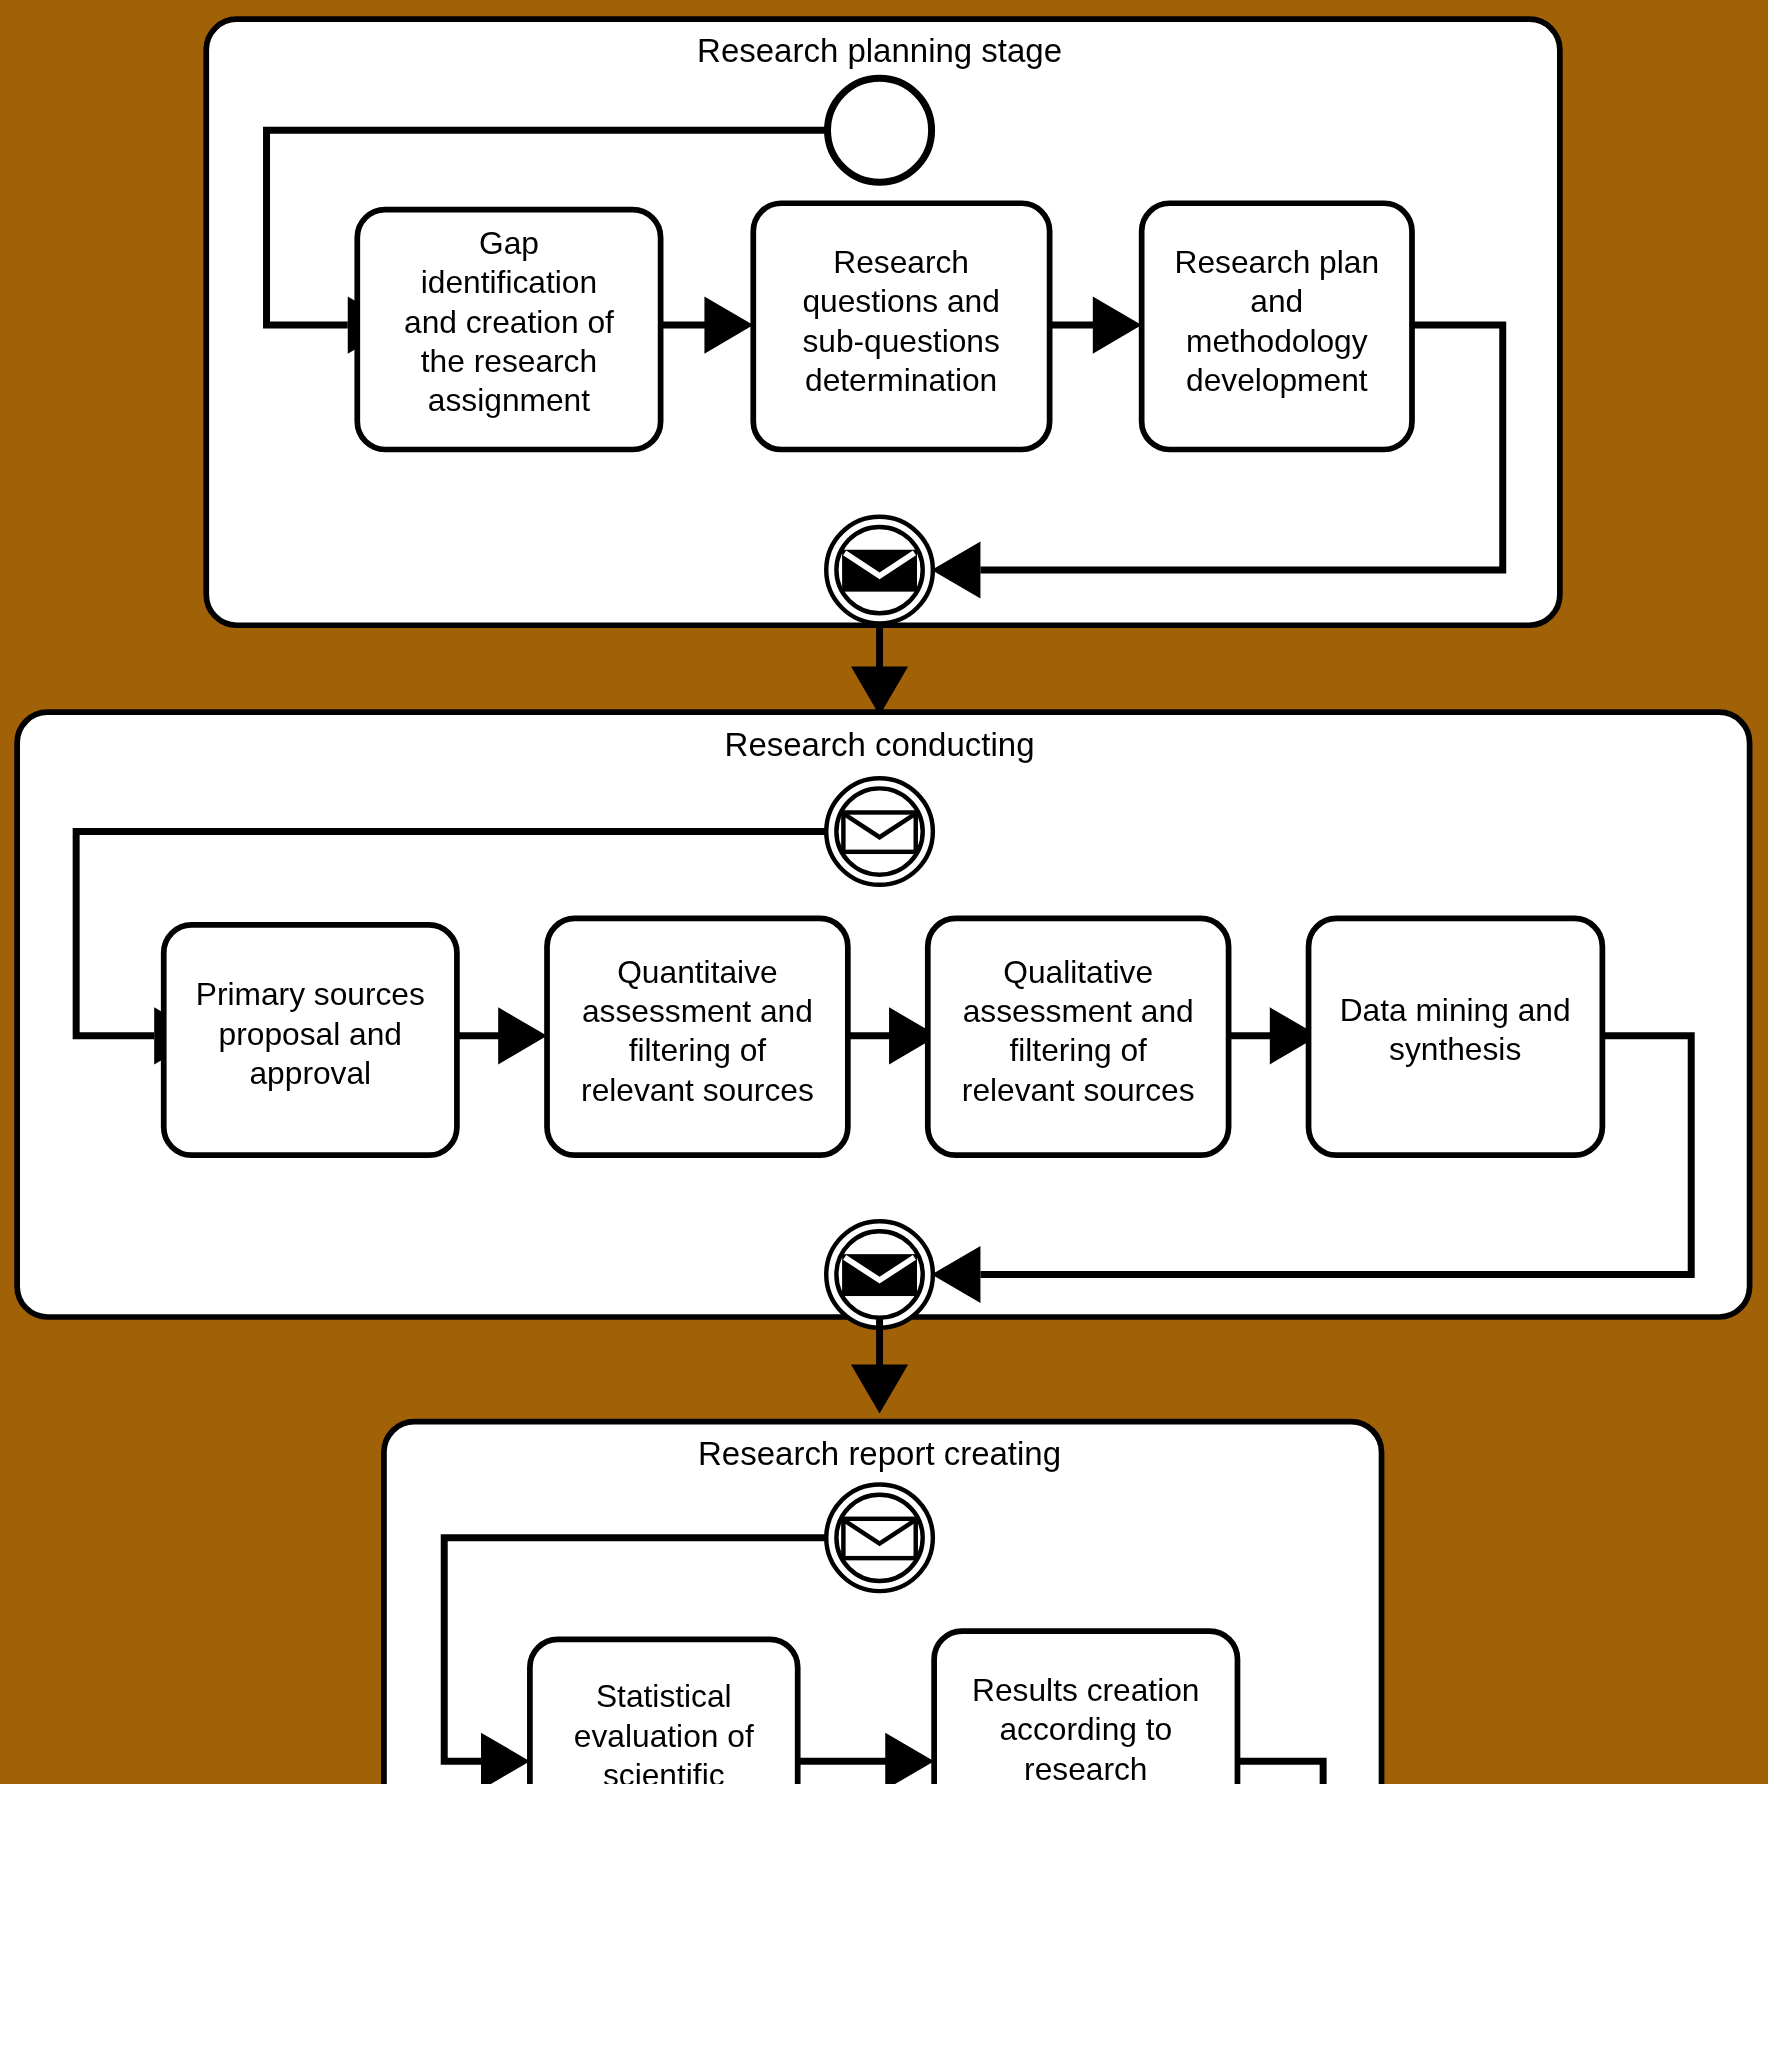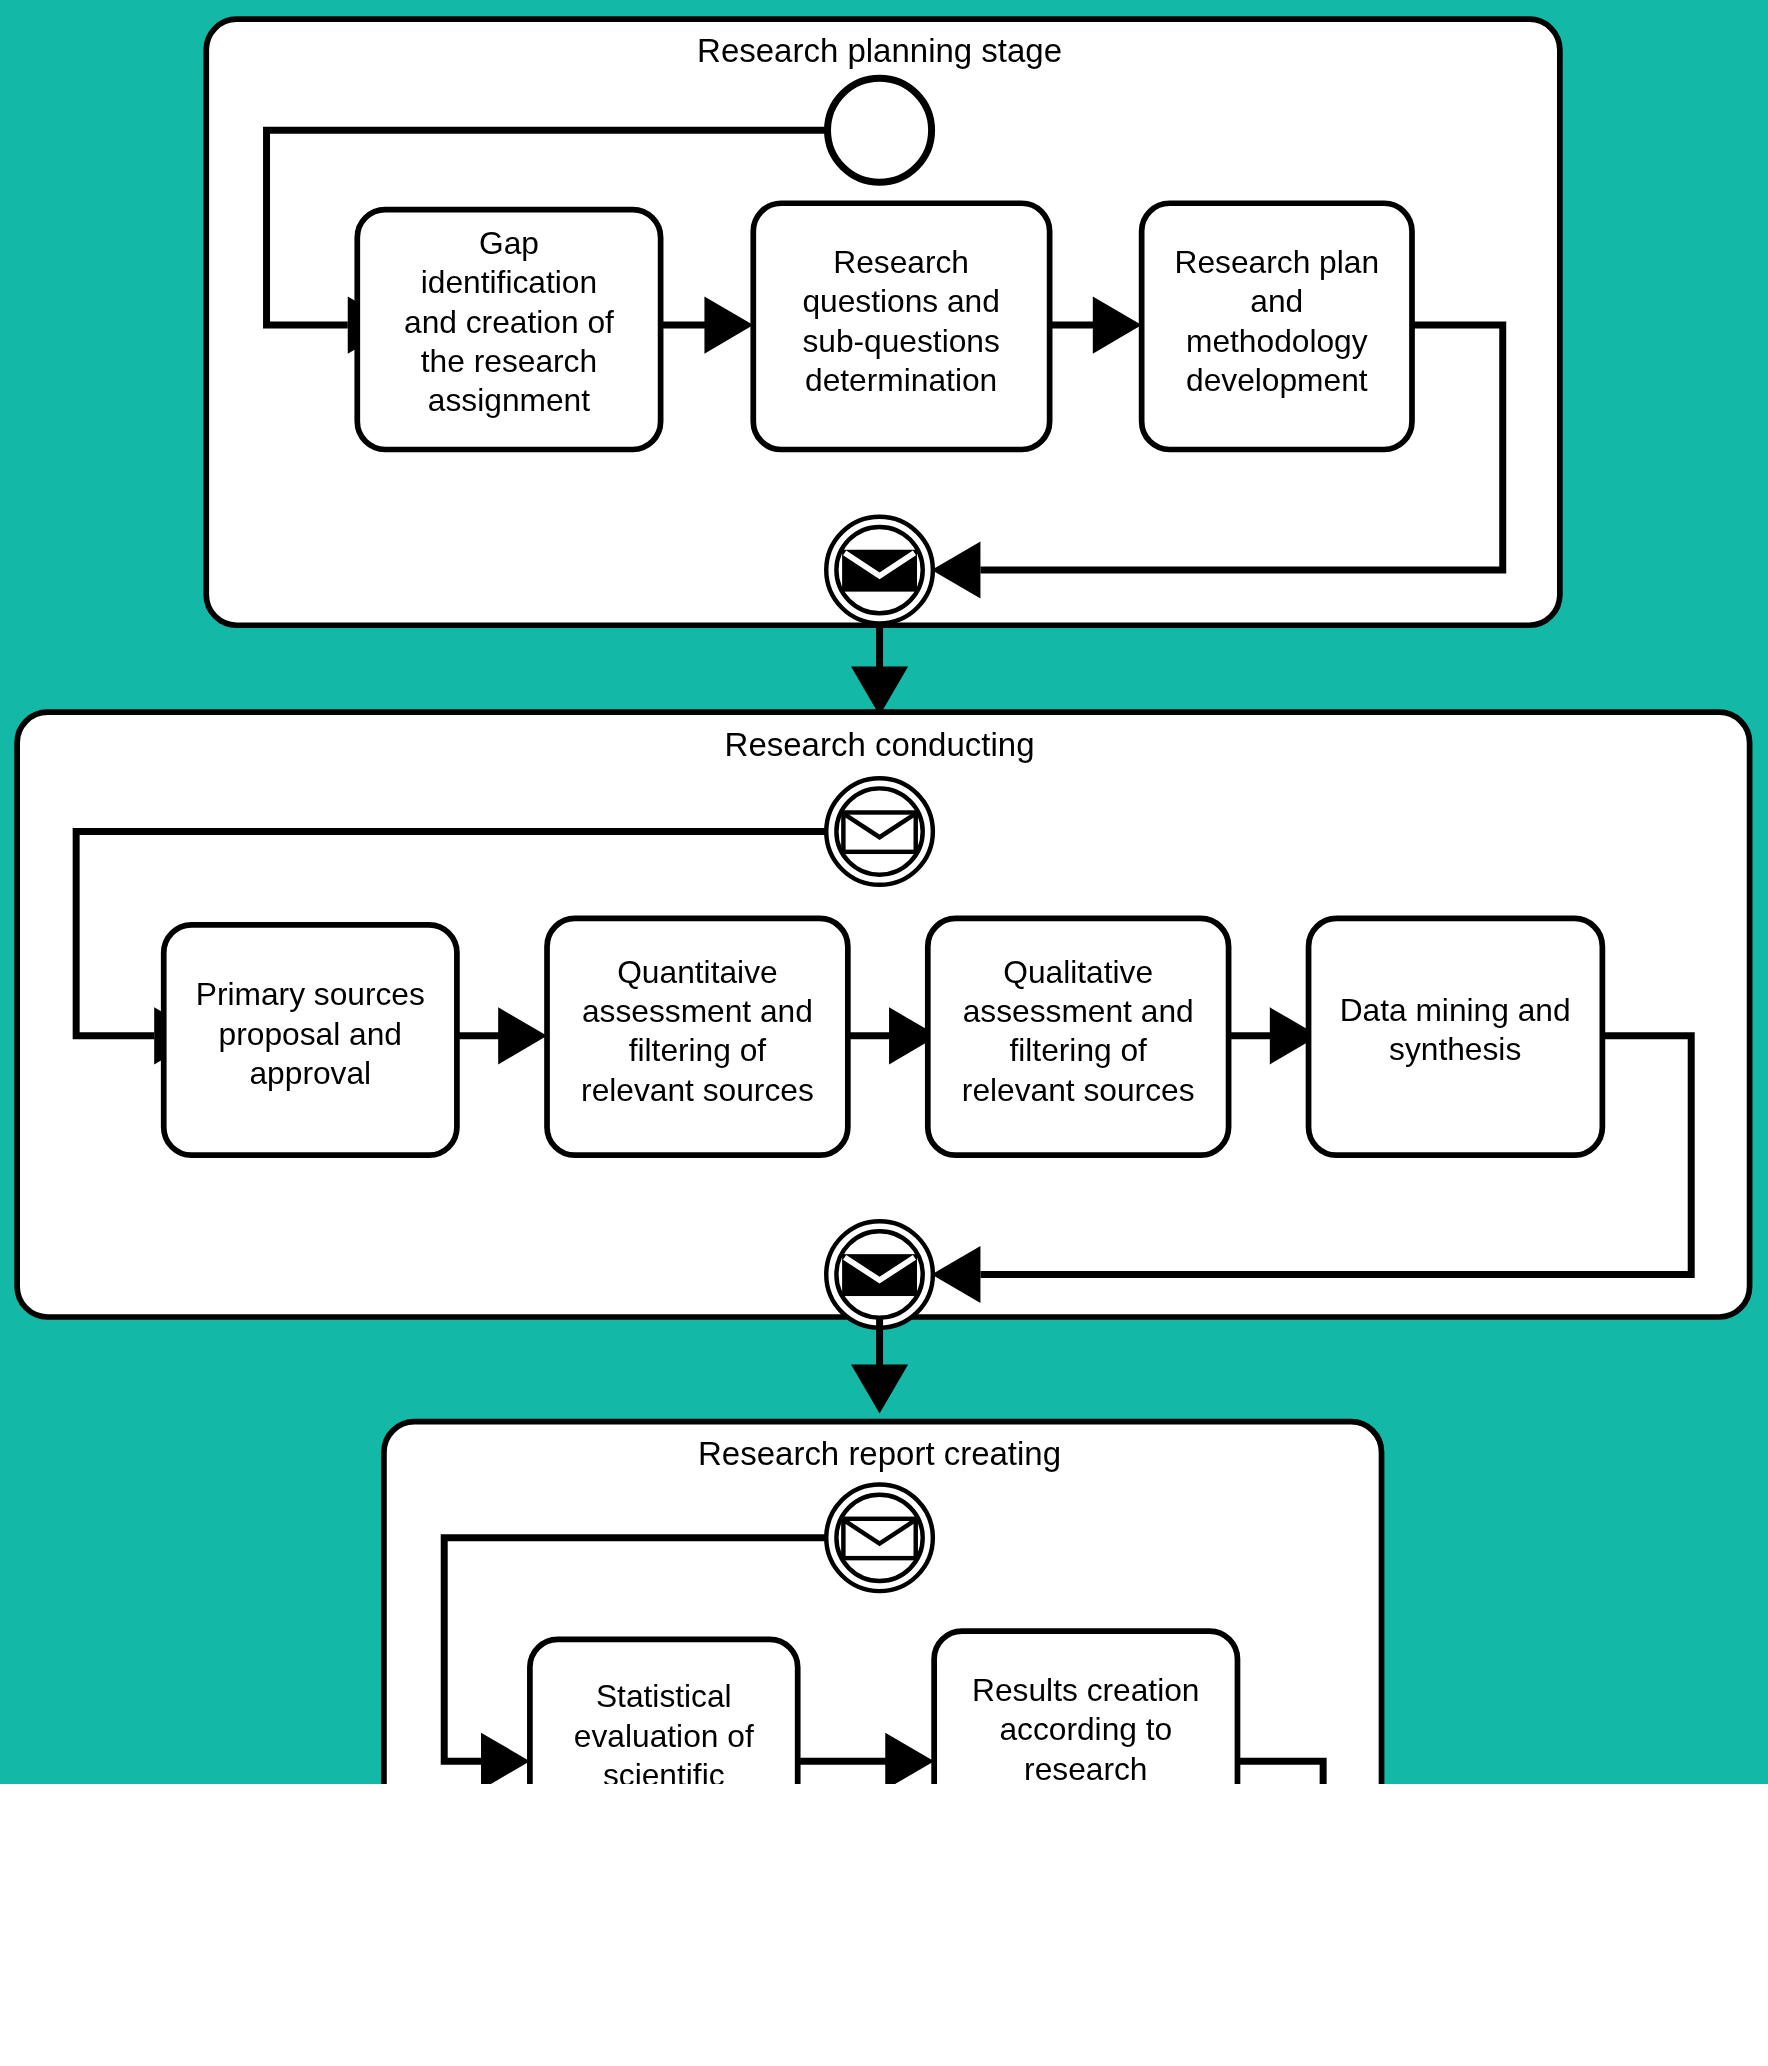--- a/index.html
+++ b/index.html
@@ -1,20 +1,20 @@
 <!DOCTYPE html>
 <html style="font-size:10.2px"><head>
 <meta charset="utf-8">
 <style>
   html,body{margin:0;padding:0;background:#ffffff;}
   #stage{
     position:relative;
     width:1768px;
     height:1784px;
-    background:#14b8a6;
+    background:#a16207;
     font-family:"Liberation Sans","DejaVu Sans",sans-serif;
     overflow:hidden;
   }
   svg#diagram{position:absolute;left:0;top:0;width:1768px;height:2066px;display:block;}
   .pool{fill:#ffffff;stroke:#000000;stroke-width:9;}
   .task{fill:#ffffff;stroke:#000000;stroke-width:9;}
   .flow{fill:none;stroke:#000000;stroke-width:11;stroke-linecap:butt;stroke-linejoin:miter;}
   .arrowhead{fill:#000000;stroke:none;}
   .ev-plain{fill:#ffffff;stroke:#000000;stroke-width:11;}
   .ev-end-thick{fill:#ffffff;stroke:#000000;stroke-width:24;}

